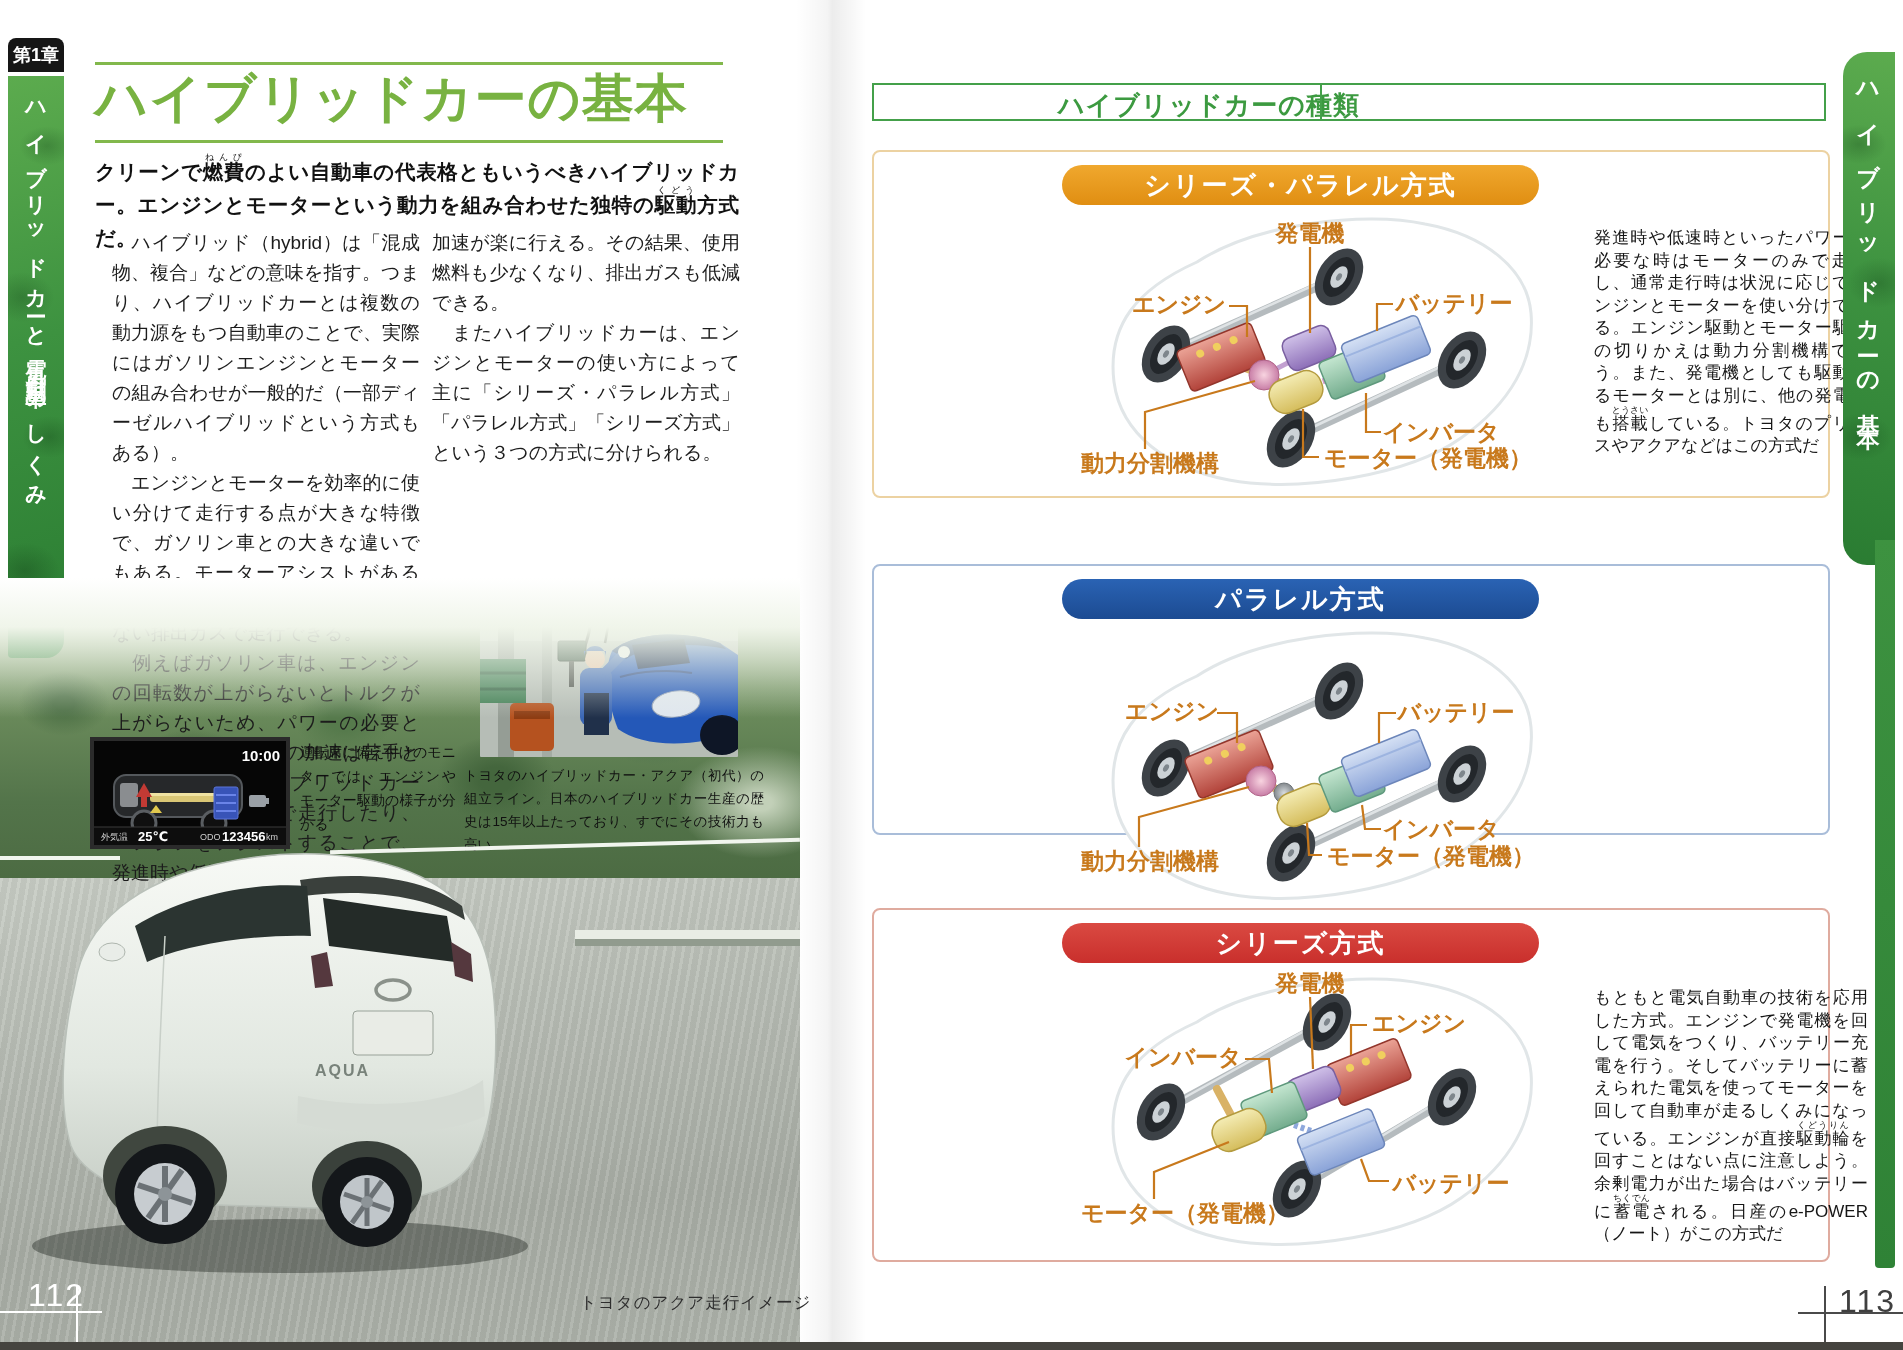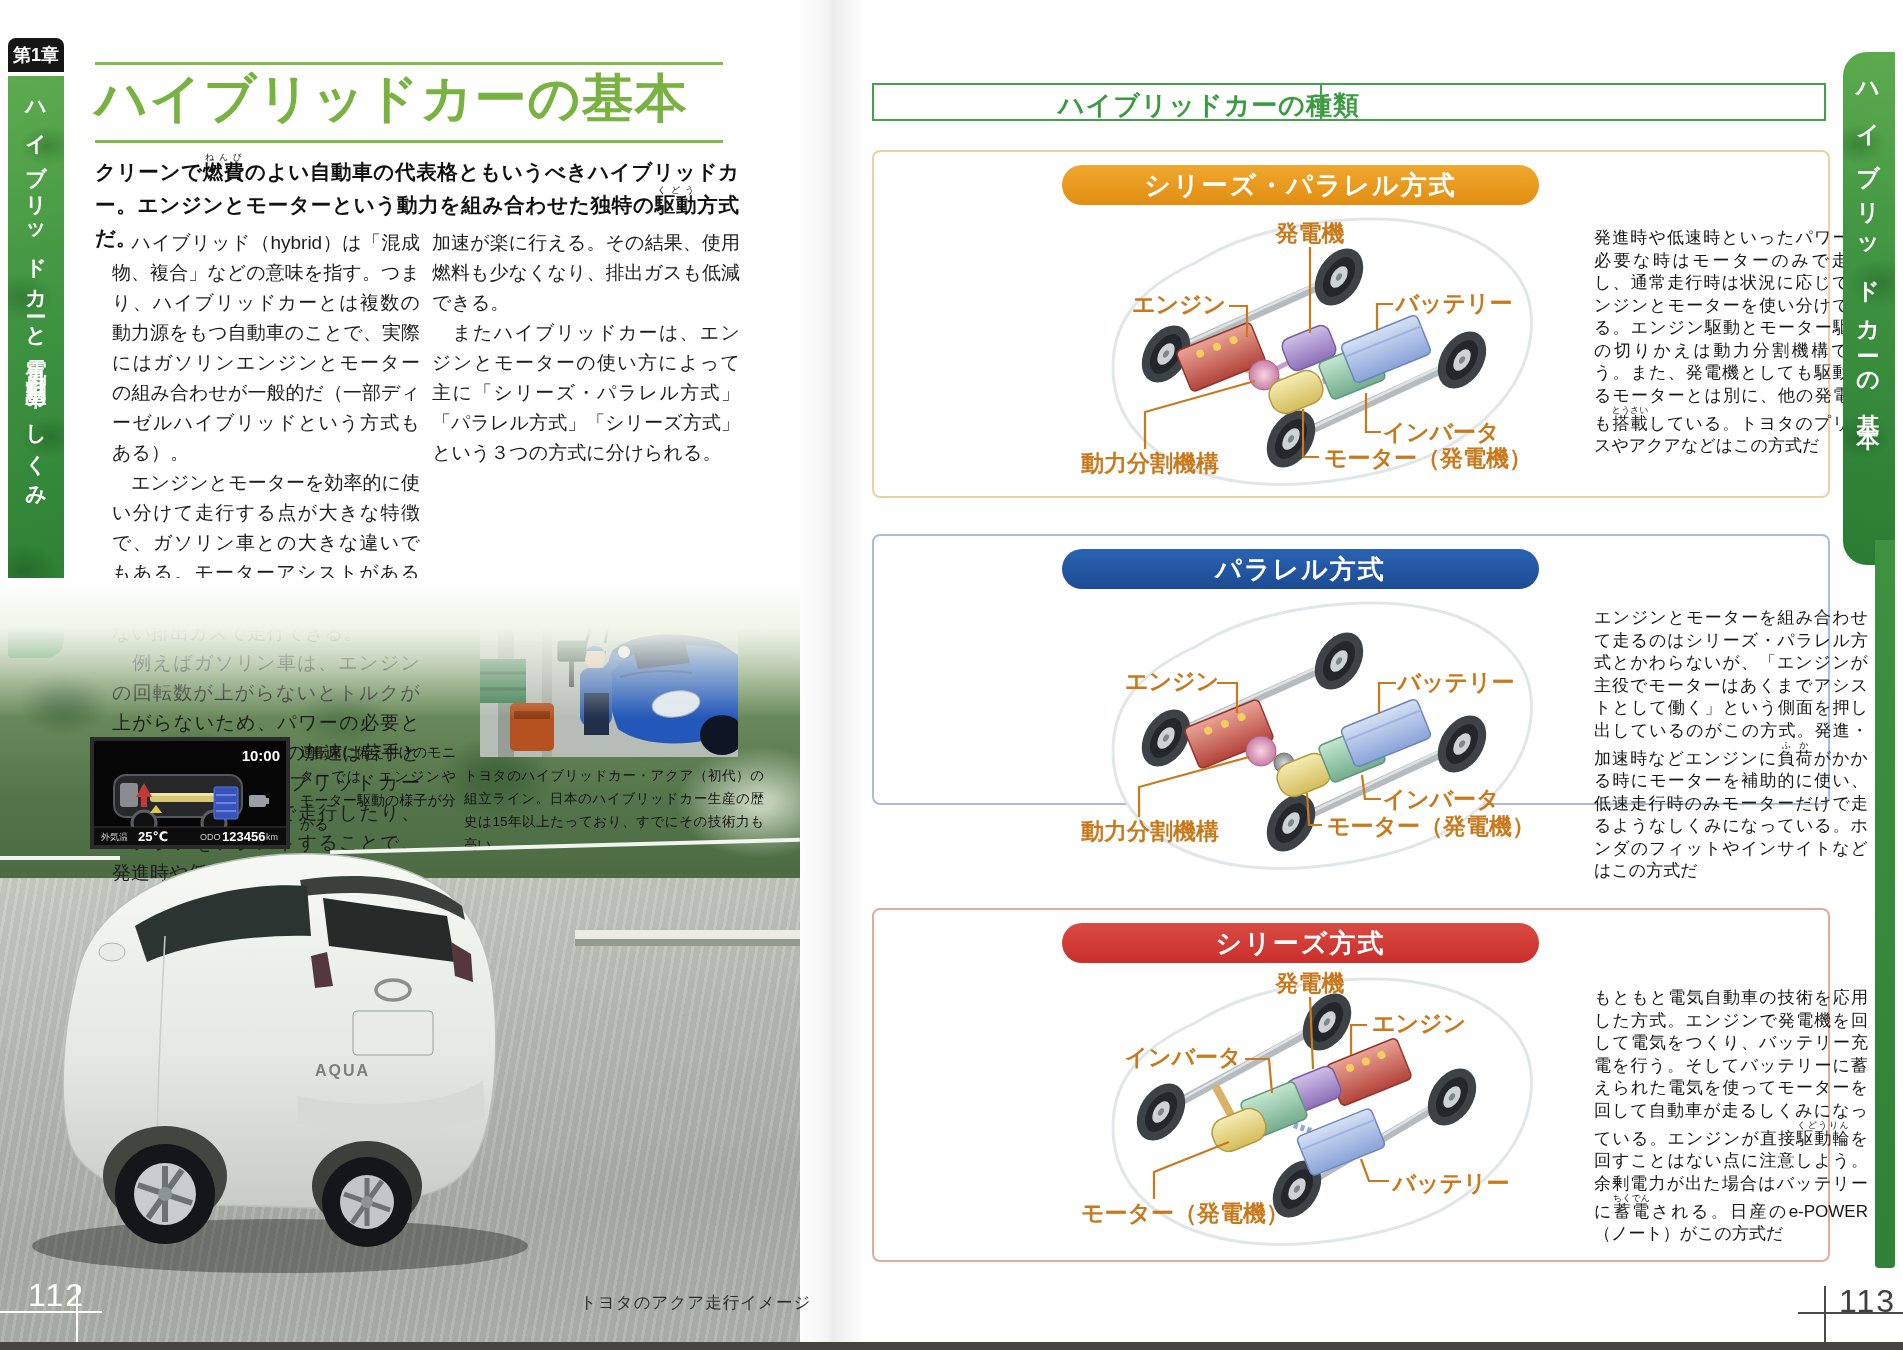--- a/index.html
+++ b/index.html
@@ -77,21 +77,21 @@
   .pn-113{left:1839px;top:1283px;color:#3f3f3f;}
   .mark{z-index:7;}
 
   
   .hdr{left:872px;top:83px;width:954px;height:38px;border:2px solid #44a04a;box-sizing:border-box;}
   .hdr-div{position:absolute;left:446px;top:0;bottom:0;width:2px;background:#44a04a;}
   .hdr-txt{position:absolute;left:184px;top:3px;font-size:26px;font-weight:bold;color:#3c9a40;letter-spacing:1px;}
 
   .mbox{left:872px;width:958px;background:#fff;border-radius:8px;box-sizing:border-box;}
   .mbox1{top:150px;height:348px;border:2px solid #ecd2a2;}
-  .mbox2{top:534px;height:271px;border:2px solid #a9bdd9;}
+  .mbox2{top:564px;height:271px;border:2px solid #a9bdd9;}
   .mbox3{top:908px;height:354px;border:2px solid #dfab9f;}
   .pill{position:absolute;left:188px;top:13px;width:477px;height:40px;border-radius:21px;
     color:#fff;font-size:26px;font-weight:bold;display:flex;align-items:center;justify-content:center;letter-spacing:2px;}
   .pill-o{background:linear-gradient(#f0a82e,#e08e12);}
   .pill-b{background:linear-gradient(#2a63b4,#1c4b92);}
   .pill-r{background:linear-gradient(#da4a42,#c92f2c);font-family:Liberation Serif, serif;}
   .diagram{position:absolute;left:205px;top:55px;overflow:visible;}
   .btxt{position:absolute;left:676px;width:274px;font-size:17px;line-height:22.5px;text-align:justify;color:#161616;margin-left:44px;}
 
   
@@ -429,21 +429,20 @@
       <polyline class="leader" points="317,92 300,92 300,122"></polyline>
       <polyline class="leader" points="302,208 286,208 283,184"></polyline>
       <polyline class="leader" points="243,234 230,234 228,202"></polyline>
       <polyline class="leader" points="60,226 60,196 170,166"></polyline>
       <text class="dlabel" x="93" y="98" text-anchor="middle">エンジン</text>
       <text class="dlabel" x="377" y="99" text-anchor="middle">バッテリー</text>
       <text class="dlabel" x="362" y="216" text-anchor="middle">インバータ</text>
       <text class="dlabel" x="248" y="243" text-anchor="start">モーター（発電機）</text>
       <text class="dlabel" x="2" y="248" text-anchor="start">動力分割機構</text>
     </svg>
-    <div class="btxt" style="top:71px;">エンジンとモーターを組み合わせて走るのはシリーズ・パラレル方式とかわらないが、「エンジンが主役でモーターはあくまでアシストとして働く」という側面を押し出しているのがこの方式。発進・加速時などエンジンに<ruby>負荷<rt>ふか</rt></ruby>がかかる時にモーターを補助的に使い、低速走行時のみモーターだけで走るようなしくみになっている。ホンダのフィットやインサイトなどはこの方式だ</div>
   </div>
 
   <div class="abs mbox mbox3">
     <div class="pill pill-r">
         <span>シリーズ方式</span>
       </div>
     <svg class="diagram" style="top:57px;" width="460" height="293" viewBox="0 0 460 293">
       <path class="ghost" d="M35,175 C28,118 58,82 118,55 C178,16 286,4 346,17 C406,28 448,62 452,106 C456,152 432,196 382,231 C330,268 222,286 150,273 C90,262 42,228 35,175 Z"></path>
       <line class="axle" x1="82" y1="145" x2="248" y2="55"></line>
         <line class="axle-hi" x1="85" y1="142" x2="245" y2="53"></line>

